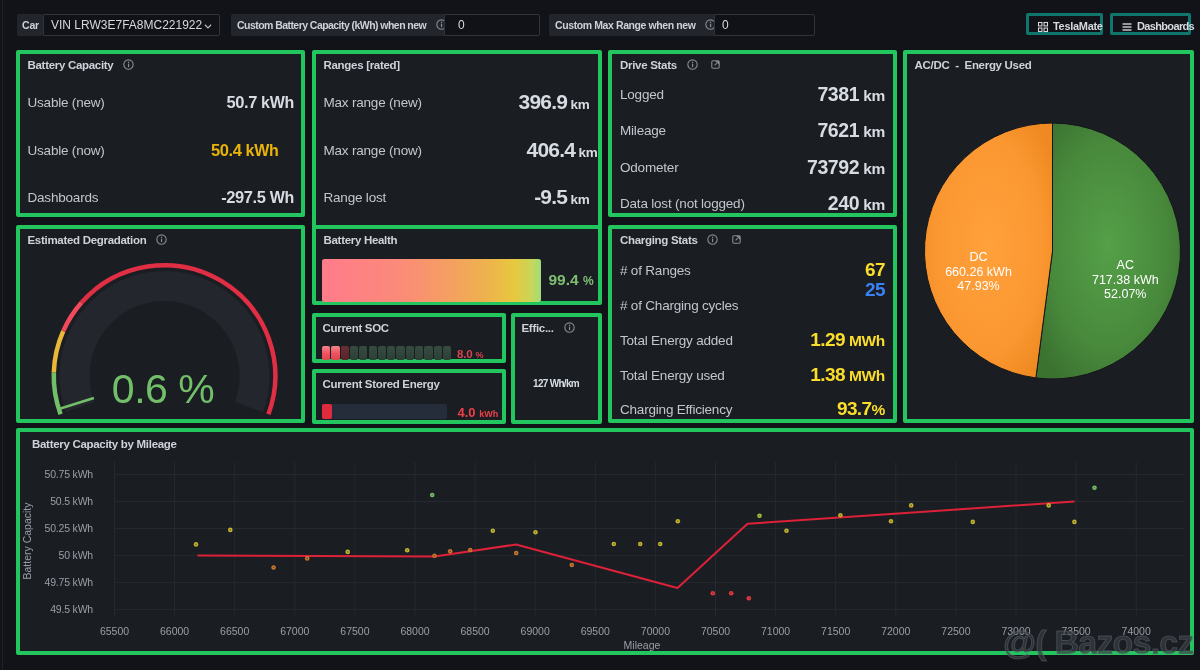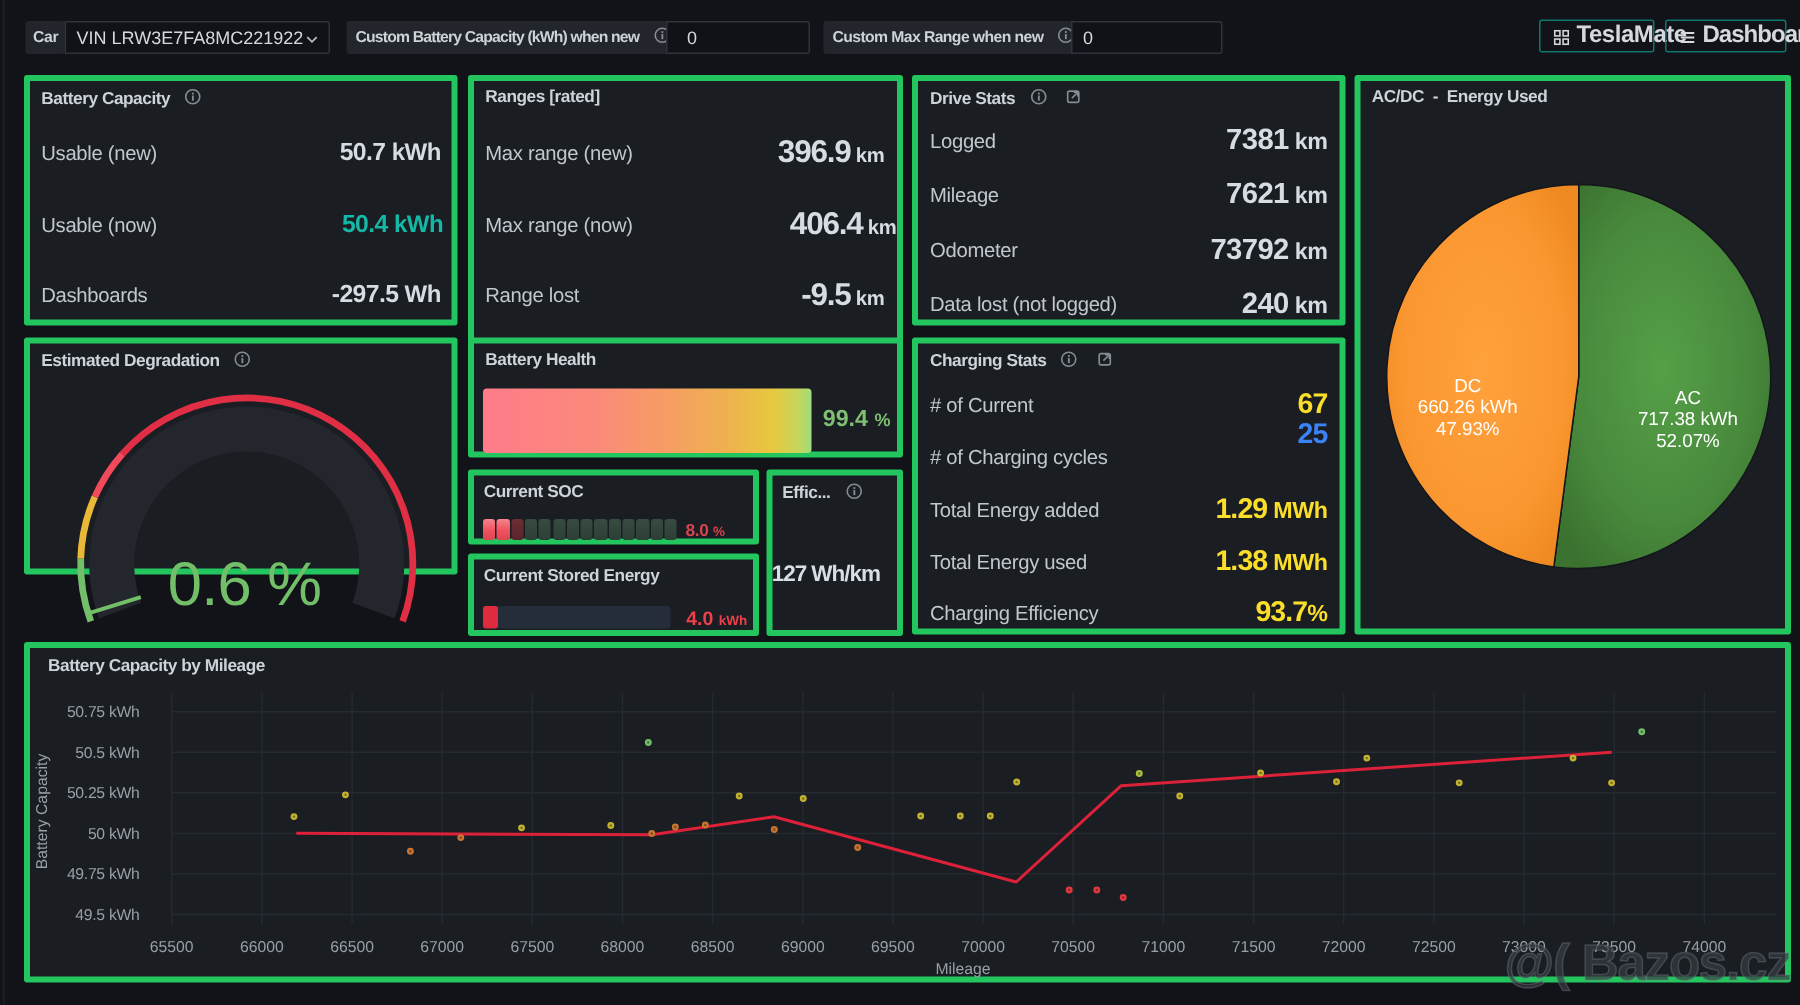--- a/index.html
+++ b/index.html
@@ -4,22 +4,22 @@
 font-family:"Liberation Sans",sans-serif;-webkit-font-smoothing:antialiased;position:relative}
 .panel{position:absolute;background:#1a1d22;border:4px solid #22c55e;border-radius:2px;box-sizing:border-box}
 .ptitle{position:absolute;left:8px;top:5px;font-size:11.5px;font-weight:700;color:#ced2d9;letter-spacing:-0.3px;white-space:nowrap}
 .ic{vertical-align:-1px;margin-left:7px}
 .lab{position:absolute;left:8px;font-size:13.5px;color:#c2c7cd;transform:translateY(-50%);white-space:nowrap;letter-spacing:-0.2px}
 .val{position:absolute;right:8px;font-weight:700;transform:translateY(-50%);white-space:nowrap}
 .tlab{position:absolute;top:14px;height:22px;background:#22252b;color:#cdd2d7;font-size:10.5px;font-weight:700;
 line-height:22px;padding:0 6px;box-sizing:border-box;border-radius:2px 0 0 2px;white-space:nowrap;letter-spacing:-0.4px}
 .tin{position:absolute;top:14px;height:22px;background:#111217;border:1px solid #2f333b;color:#d5d9de;
 font-size:12px;line-height:20px;padding:0 7px;box-sizing:border-box;border-radius:0 2px 2px 0}
-.btn{position:absolute;top:13px;height:22px;border:1px solid #0f766e;border-radius:2px;color:#d5d9de;
-font-size:16px;font-weight:700;line-height:20px;padding:0 6px 0 24px;box-sizing:border-box;letter-spacing:-0.3px}
+.btn{position:absolute;top:13px;height:22px;border:3px solid #0f766e;border-radius:2px;color:#d5d9de;
+font-size:11px;font-weight:700;line-height:20px;padding:0 6px 0 24px;box-sizing:border-box;letter-spacing:-0.3px}
 </style></head><body>
 <div style="position:absolute;left:2px;top:0;width:1px;height:670px;background:#1f2126"></div>
 
 <div class="tlab" style="left:17px;width:26px;border-radius:2px;padding:0 5px;letter-spacing:-0.2px">Car</div>
 <div class="tin" style="left:43px;width:177px">VIN LRW3E7FA8MC221922<svg width="10" height="10" viewBox="0 0 16 16" style="position:absolute;right:6px;top:6px">
       <path d="M3 6 L8 11 L13 6" stroke="#b9bec4" stroke-width="1.8" fill="none"></path>
     </svg></div>
 <div class="tlab" style="left:231px;width:213px;letter-spacing:-0.55px">Custom Battery Capacity (kWh) when new <svg class="ic" width="11" height="11" viewBox="0 0 16 16">
       <circle cx="8" cy="8" r="6.8" fill="none" stroke="#868b93" stroke-width="1.6"></circle>
       <rect x="7.2" y="6.8" width="1.8" height="5" fill="#868b93"></rect>
@@ -49,21 +49,21 @@
     </svg>Dashboards</div>
 <div class="panel" style="left:15.5px;top:50px;width:289px;height:167px">
     <div class="ptitle">Battery Capacity <svg class="ic" width="11" height="11" viewBox="0 0 16 16">
         <circle cx="8" cy="8" r="6.8" fill="none" stroke="#868b93" stroke-width="1.6"></circle>
         <rect x="7.2" y="6.8" width="1.8" height="5" fill="#868b93"></rect>
         <rect x="7.2" y="4" width="1.8" height="1.8" fill="#868b93"></rect>
       </svg></div>
     <div class="lab" style="top:48px">Usable (new)</div>
     <div class="val" style="top:48px;right:6.5px;font-size:16.5px;letter-spacing:-0.4px;color:#D7DCE3">50.7<span style="font-size:16px;letter-spacing:-0.3px"> kWh</span></div>
     <div class="lab" style="top:95.8px">Usable (now)</div>
-    <div class="val" style="top:95.8px;right:5px;font-size:16.5px;letter-spacing:-0.4px;color:#14b8a6">50.4<span style="font-size:16px;letter-spacing:-0.3px"> kWh</span></div>
+    <div class="val" style="top:95.8px;right:22px;font-size:16.5px;letter-spacing:-0.4px;color:#eab308">50.4<span style="font-size:16px;letter-spacing:-0.3px"> kWh</span></div>
     <div class="lab" style="top:143px">Dashboards</div>
     <div class="val" style="top:143px;right:6.5px;font-size:16.5px;letter-spacing:-0.4px;color:#D7DCE3">-297.5<span style="font-size:16px;letter-spacing:-0.3px"> Wh</span></div>
   </div>
 <div class="panel" style="left:311.5px;top:50px;width:290px;height:196px">
     <div class="ptitle">Ranges [rated]</div>
     <div class="lab" style="top:48px">Max range (new)</div>
     <div class="val" style="top:48px;right:8px;font-size:21px;letter-spacing:-0.8px;color:#D7DCE3">396.9<span style="font-size:13.5px;letter-spacing:-0.3px"> km</span></div>
     <div class="lab" style="top:95.8px">Max range (now)</div>
     <div class="val" style="top:95.8px;right:0;font-size:21px;letter-spacing:-0.8px;color:#D7DCE3">406.4<span style="font-size:13.5px;letter-spacing:-0.3px"> km</span></div>
     <div class="lab" style="top:143px">Range lost</div>
@@ -108,21 +108,21 @@
 <g fill="#ffffff" font-size="12.5" text-anchor="middle">
 <text x="71.5" y="207">DC</text>
 <text x="71.5" y="221.5">660.26 kWh</text>
 <text x="71.5" y="236">47.93%</text>
 <text x="218.3" y="215">AC</text>
 <text x="218.3" y="229.5">717.38 kWh</text>
 <text x="218.3" y="244">52.07%</text>
 </g>
     </svg>
   </div>
-<div class="panel" style="left:15.5px;top:225px;width:289px;height:158px">
+<div class="panel" style="left:15.5px;top:225px;width:289px;height:198px">
     <div class="ptitle">Estimated Degradation <svg class="ic" width="11" height="11" viewBox="0 0 16 16">
         <circle cx="8" cy="8" r="6.8" fill="none" stroke="#868b93" stroke-width="1.6"></circle>
         <rect x="7.2" y="6.8" width="1.8" height="5" fill="#868b93"></rect>
         <rect x="7.2" y="4" width="1.8" height="1.8" fill="#868b93"></rect>
       </svg></div>
     <svg width="289" height="198" style="position:absolute;left:0;top:0">
       <path d="M40.56,185.24 A110.75,110.75 0 0 1 33.81,143.44" stroke="#73BF69" stroke-width="4.5" fill="none"></path>
       <path d="M33.81,143.44 A110.75,110.75 0 0 1 43.23,102.17" stroke="#EAB839" stroke-width="4.5" fill="none"></path>
       <path d="M43.23,102.17 A110.75,110.75 0 0 1 61.57,73.60" stroke="#F2495C" stroke-width="4.5" fill="none"></path>
       <path d="M61.57,73.60 A110.75,110.75 0 0 1 248.44,185.24" stroke="#E02F44" stroke-width="4.5" fill="none"></path>
@@ -159,33 +159,33 @@
     <div style="position:absolute;left:6.5px;top:31.4px;width:125.4px;height:14.3px;background:#252c3a;border-radius:2px"></div>
     <div style="position:absolute;left:6.5px;top:31.4px;width:9.5px;height:14.3px;background:#DE2C3E;border-radius:2px"></div>
     <div style="position:absolute;left:142px;top:38.5px;transform:translateY(-50%);font-size:13px;font-weight:700;color:#ED4049">4.0 <span style="font-size:9px">kWh</span></div>
   </div>
 <div class="panel" style="left:510.5px;top:312.5px;width:91px;height:111px">
     <div class="ptitle" style="left:7px">Effic... <svg class="ic" width="11" height="11" viewBox="0 0 16 16">
         <circle cx="8" cy="8" r="6.8" fill="none" stroke="#868b93" stroke-width="1.6"></circle>
         <rect x="7.2" y="6.8" width="1.8" height="5" fill="#868b93"></rect>
         <rect x="7.2" y="4" width="1.8" height="1.8" fill="#868b93"></rect>
       </svg></div>
-    <div style="position:absolute;left:0;right:0;top:66.5px;transform:translateY(-50%);font-size:15px;letter-spacing:-0.7px;font-weight:700;color:#D7DEE5">127 Wh/km</div>
+    <div style="position:absolute;left:0;right:0;top:66.5px;transform:translateY(-50%);text-align:center;font-size:10px;letter-spacing:-0.7px;font-weight:700;color:#D7DEE5">127 Wh/km</div>
   </div>
 <div class="panel" style="left:608px;top:225px;width:289px;height:198px">
     <div class="ptitle">Charging Stats <svg class="ic" width="11" height="11" viewBox="0 0 16 16">
         <circle cx="8" cy="8" r="6.8" fill="none" stroke="#868b93" stroke-width="1.6"></circle>
         <rect x="7.2" y="6.8" width="1.8" height="5" fill="#868b93"></rect>
         <rect x="7.2" y="4" width="1.8" height="1.8" fill="#868b93"></rect>
       </svg> &nbsp;<svg class="ic" width="11" height="11" viewBox="0 0 16 16">
         <rect x="2.6" y="2.6" width="10.8" height="10.8" rx="1.8" fill="none" stroke="#868b93" stroke-width="1.6"></rect>
         <path d="M8.3 3.6 L12.4 3.6 L12.4 7.7" fill="none" stroke="#868b93" stroke-width="1.6"></path>
         <line x1="12.4" y1="3.6" x2="6.7" y2="9.3" stroke="#868b93" stroke-width="1.6"></line>
       </svg></div>
-    <div class="lab" style="top:41px"># of Current</div>
+    <div class="lab" style="top:41px"># of Ranges</div>
     <div class="val" style="top:41px;font-size:19px;letter-spacing:-0.6px;color:#FADE2A">67</div>
     <div class="lab" style="top:75.5px"># of Charging cycles</div>
     <div class="val" style="top:61px;font-size:19px;letter-spacing:-0.6px;color:#3b82f6">25</div>
     <div class="lab" style="top:111px">Total Energy added</div>
     <div class="val" style="top:111px;font-size:19px;letter-spacing:-0.6px;color:#FADE2A">1.29<span style="font-size:15.5px;letter-spacing:-0.3px"> MWh</span></div>
     <div class="lab" style="top:145.5px">Total Energy used</div>
     <div class="val" style="top:145.5px;font-size:19px;letter-spacing:-0.6px;color:#FADE2A">1.38<span style="font-size:15.5px;letter-spacing:-0.3px"> MWh</span></div>
     <div class="lab" style="top:180px">Charging Efficiency</div>
     <div class="val" style="top:180px;font-size:19px;letter-spacing:-0.6px;color:#FADE2A">93.7<span style="font-size:15.5px;letter-spacing:-0.3px">%</span></div>
   </div>

